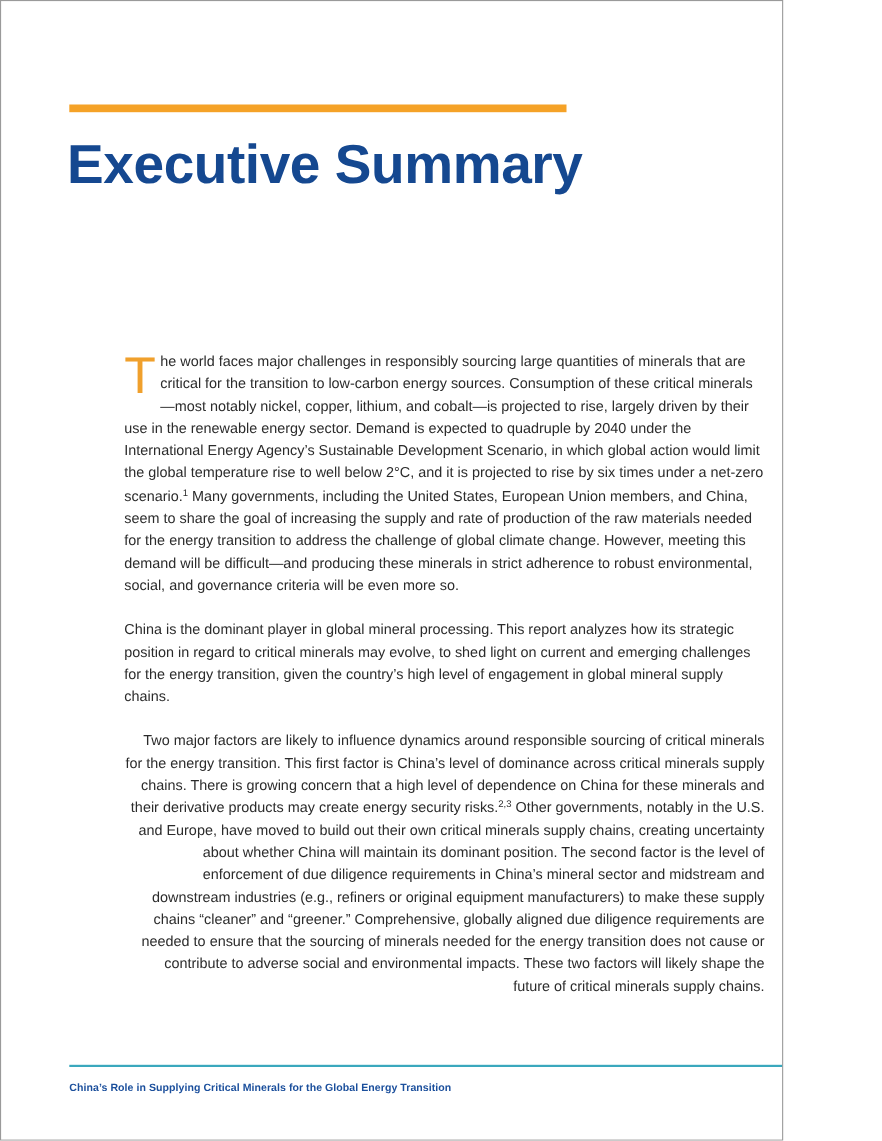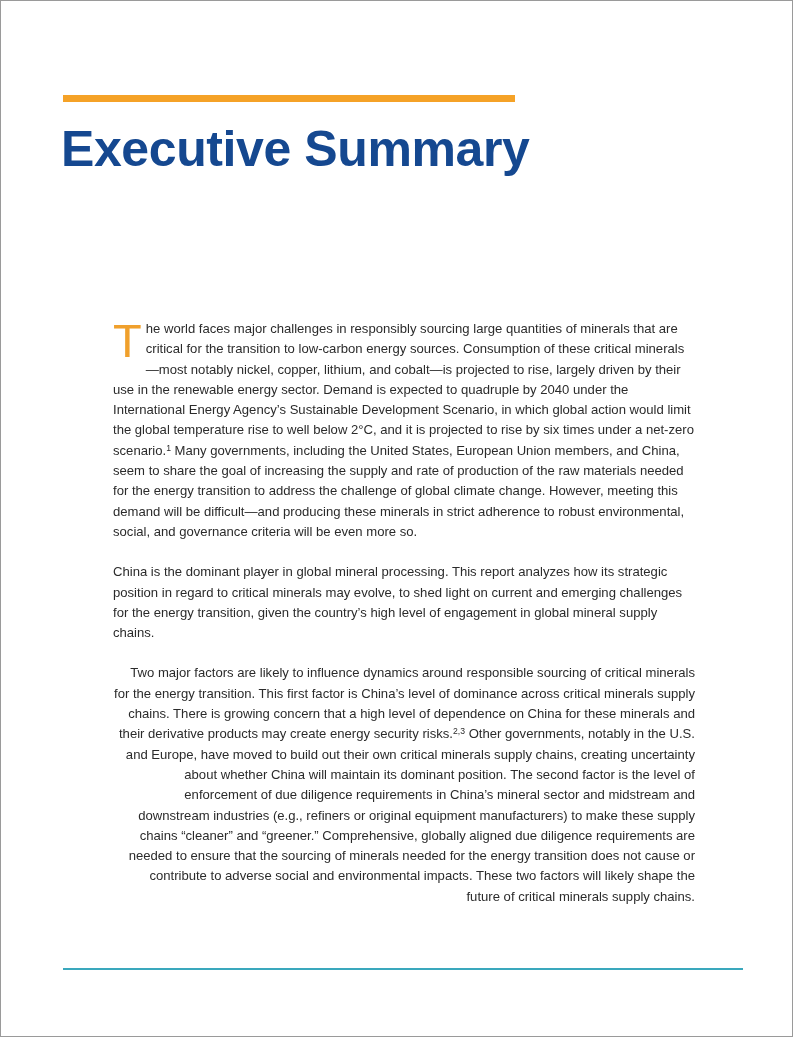--- a/index.html
+++ b/index.html
@@ -3,21 +3,21 @@
 <meta charset="utf-8">
 <title>Executive Summary</title>
 <style>
   html, body {
     margin: 0;
     padding: 0;
     background: #ffffff;
   }
   .page {
     position: relative;
-    width: 793px;
+    width: 712px;
     height: 1037px;
     background: #ffffff;
     box-sizing: border-box;
     border: 1px solid #9a9a9a;
     overflow: hidden;
     font-family: "Liberation Sans", sans-serif;
   }
 
   
   .title-rule {
@@ -128,14 +128,18 @@
     <p class="para has-dropcap"><span>The world faces major challenges in responsibly sourcing large quantities of minerals that are critical for the transition to low-carbon energy sources. Consumption of these critical minerals—most notably nickel, copper, lithium, and cobalt—is projected to rise, largely driven by their use in the renewable energy sector. Demand is expected to quadruple by 2040 under the International Energy Agency’s Sustainable Development Scenario, in which global action would limit the global temperature rise to well below 2°C, and it is projected to rise by six times under a net-zero scenario.</span><sup>1</sup><span> Many governments, including the United States, European Union members, and China, seem to share the goal of increasing the supply and rate of production of the raw materials needed for the energy transition to address the challenge of global climate change. However, meeting this demand will be difficult—and producing these minerals in strict adherence to robust environmental, social, and governance criteria will be even more so.</span></p>
 
     <p class="para">China is the dominant player in global mineral processing. This report analyzes how its strategic position in regard to critical minerals may evolve, to shed light on current and emerging challenges for the energy transition, given the country’s high level of engagement in global mineral supply chains.</p>
 
     <p class="para"><span>Two major factors are likely to influence dynamics around responsible sourcing of critical minerals for the energy transition. This first factor is China’s level of dominance across critical minerals supply chains. There is growing concern that a high level of dependence on China for these minerals and their derivative products may create energy security risks.</span><sup>2,3</sup><span> Other governments, notably in the U.S. and Europe, have moved to build out their own critical minerals supply chains, creating uncertainty about whether China will maintain its dominant position. The second factor is the level of enforcement of due diligence requirements in China’s mineral sector and midstream and downstream industries (e.g., refiners or original equipment manufacturers) to make these supply chains “cleaner” and “greener.” Comprehensive, globally aligned due diligence requirements are needed to ensure that the sourcing of minerals needed for the energy transition does not cause or contribute to adverse social and environmental impacts. These two factors will likely shape the future of critical minerals supply chains.</span></p>
 
   </div>
 
   <div class="footer-rule"></div>
 
+  <div class="footer">
+    <span class="footer-title">China’s Role in Supplying Critical Minerals for the Global Energy Transition</span>
+    <span class="footer-page">2</span>
+  </div>
 
 </div>
 
 </body></html>

